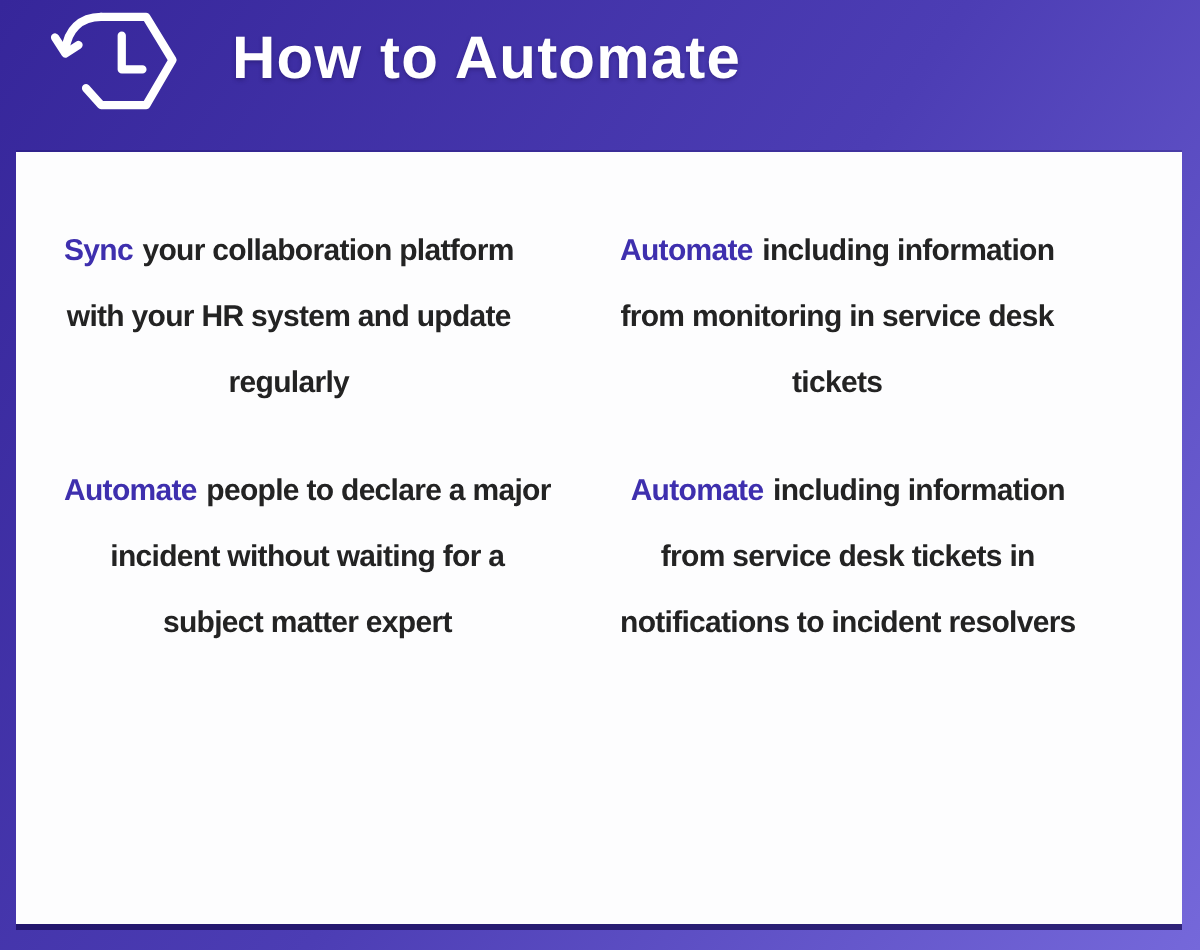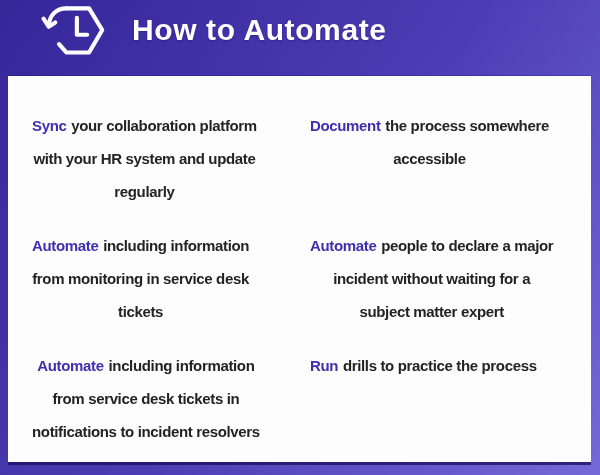--- a/index.html
+++ b/index.html
@@ -14,21 +14,21 @@
     height: 475px;
     overflow: hidden;
     background: linear-gradient(125deg, #36269a 0%, #4c3db4 52%, #7568da 100%);
   }
   .header {
     position: absolute;
     top: 0; left: 0; right: 0;
     height: 60px;
     display: flex;
     align-items: center;
-    padding-left: 40px;
+    padding-left: 24px;
     box-sizing: border-box;
   }
   .logo {
     width: 70px;
     height: 62px;
     flex: 0 0 auto;
     display: block;
   }
   .title {
     margin-left: 22px;
@@ -94,43 +94,36 @@
 
   <div class="card">
     <div class="grid">
 
       <div class="item">
         <p><span class="lead">Sync</span><span>your collaboration platform
 with your HR system and update
 regularly</span></p>
       </div>
 
-      <div class="item">
-        <p><span class="lead">Document</span><span>the process somewhere
-accessible</span></p>
-      </div>
 
       <div class="item">
         <p><span class="lead">Automate</span><span>including information
 from monitoring in service desk
 tickets</span></p>
       </div>
 
       <div class="item">
         <p><span class="lead">Automate</span><span>people to declare a major
 incident without waiting for a
 subject matter expert</span></p>
       </div>
 
       <div class="item">
         <p><span class="lead">Automate</span><span>including information
 from service desk tickets in
 notifications to incident resolvers</span></p>
       </div>
 
-      <div class="item">
-        <p><span class="lead">Run</span><span>drills to practice the process</span></p>
-      </div>
 
     </div>
   </div>
 
 </div>
 
 </body></html>

